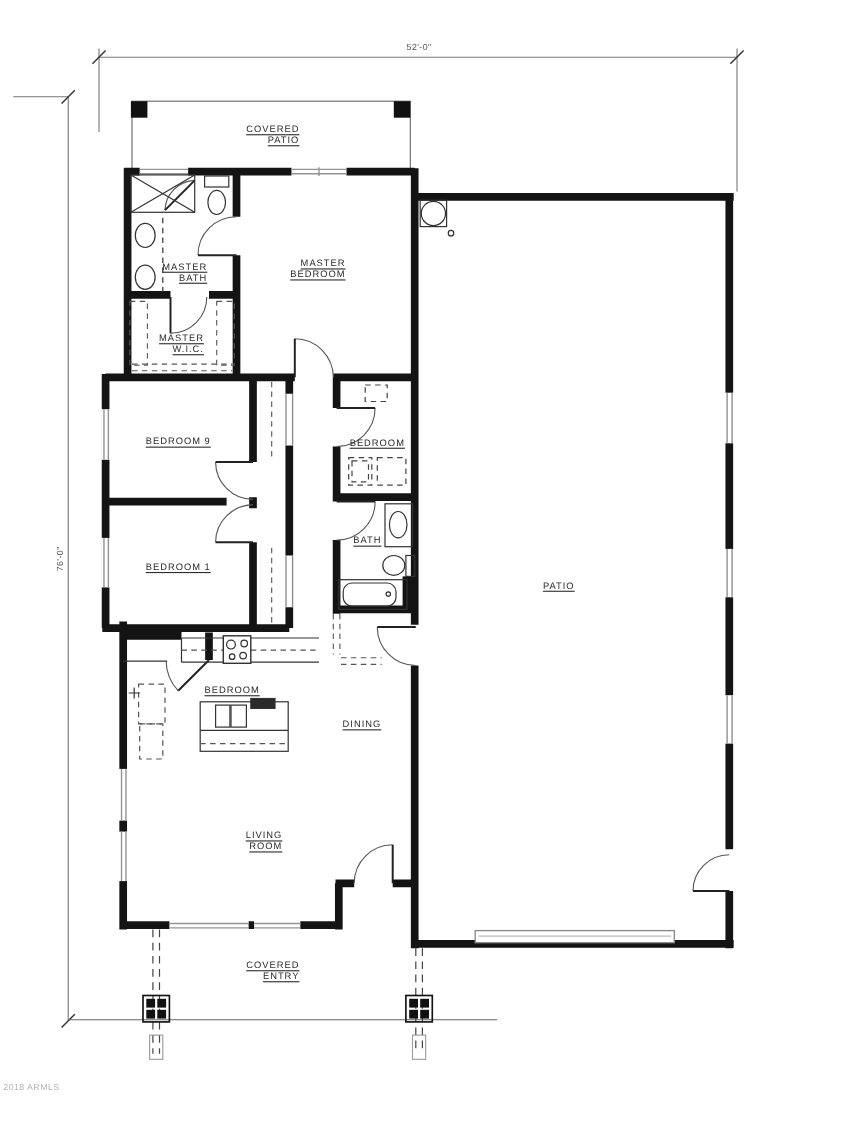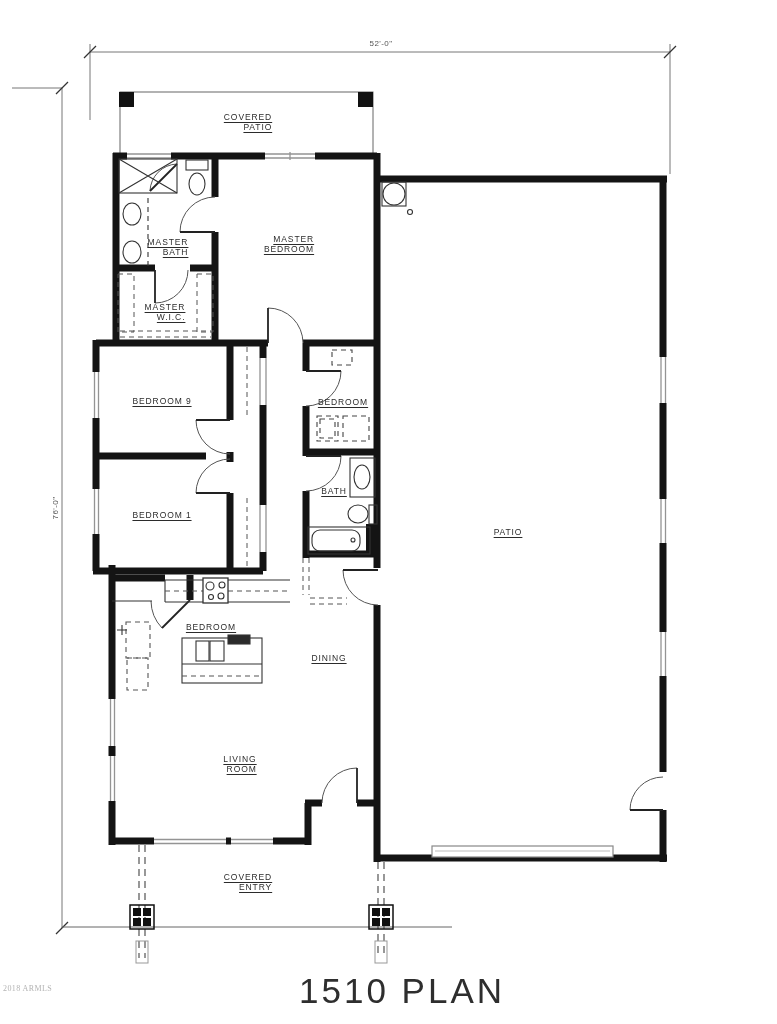--- a/index.html
+++ b/index.html
@@ -275,16 +275,15 @@
 <div class="plan-label" style="left:211px;top:627px;">BEDROOM</div>
 <div class="plan-label" style="left:329px;top:658px;">DINING</div>
 <div class="plan-label" style="left:240px;top:764px;text-decoration:underline;">LIVING
 ROOM</div>
 <div class="plan-label" style="left:248px;top:882px;">COVERED
 ENTRY</div>
 
 <div class="dim-label" style="left:381px;top:43px;">52'-0"</div>
 <div class="dim-label vert" style="left:55px;top:508px;">76'-0"</div>
 
-<div class="plan-title" style="left:402px;top:991px;">1510 PLAN</div>
-<div class="watermark" style="left:3px;top:984px;font-family:Liberation Serif, serif;">2018 ARMLS</div>
+<div class="watermark" style="left:3px;top:984px;">2018 ARMLS</div>
 
 </div>
 
 </body></html>

